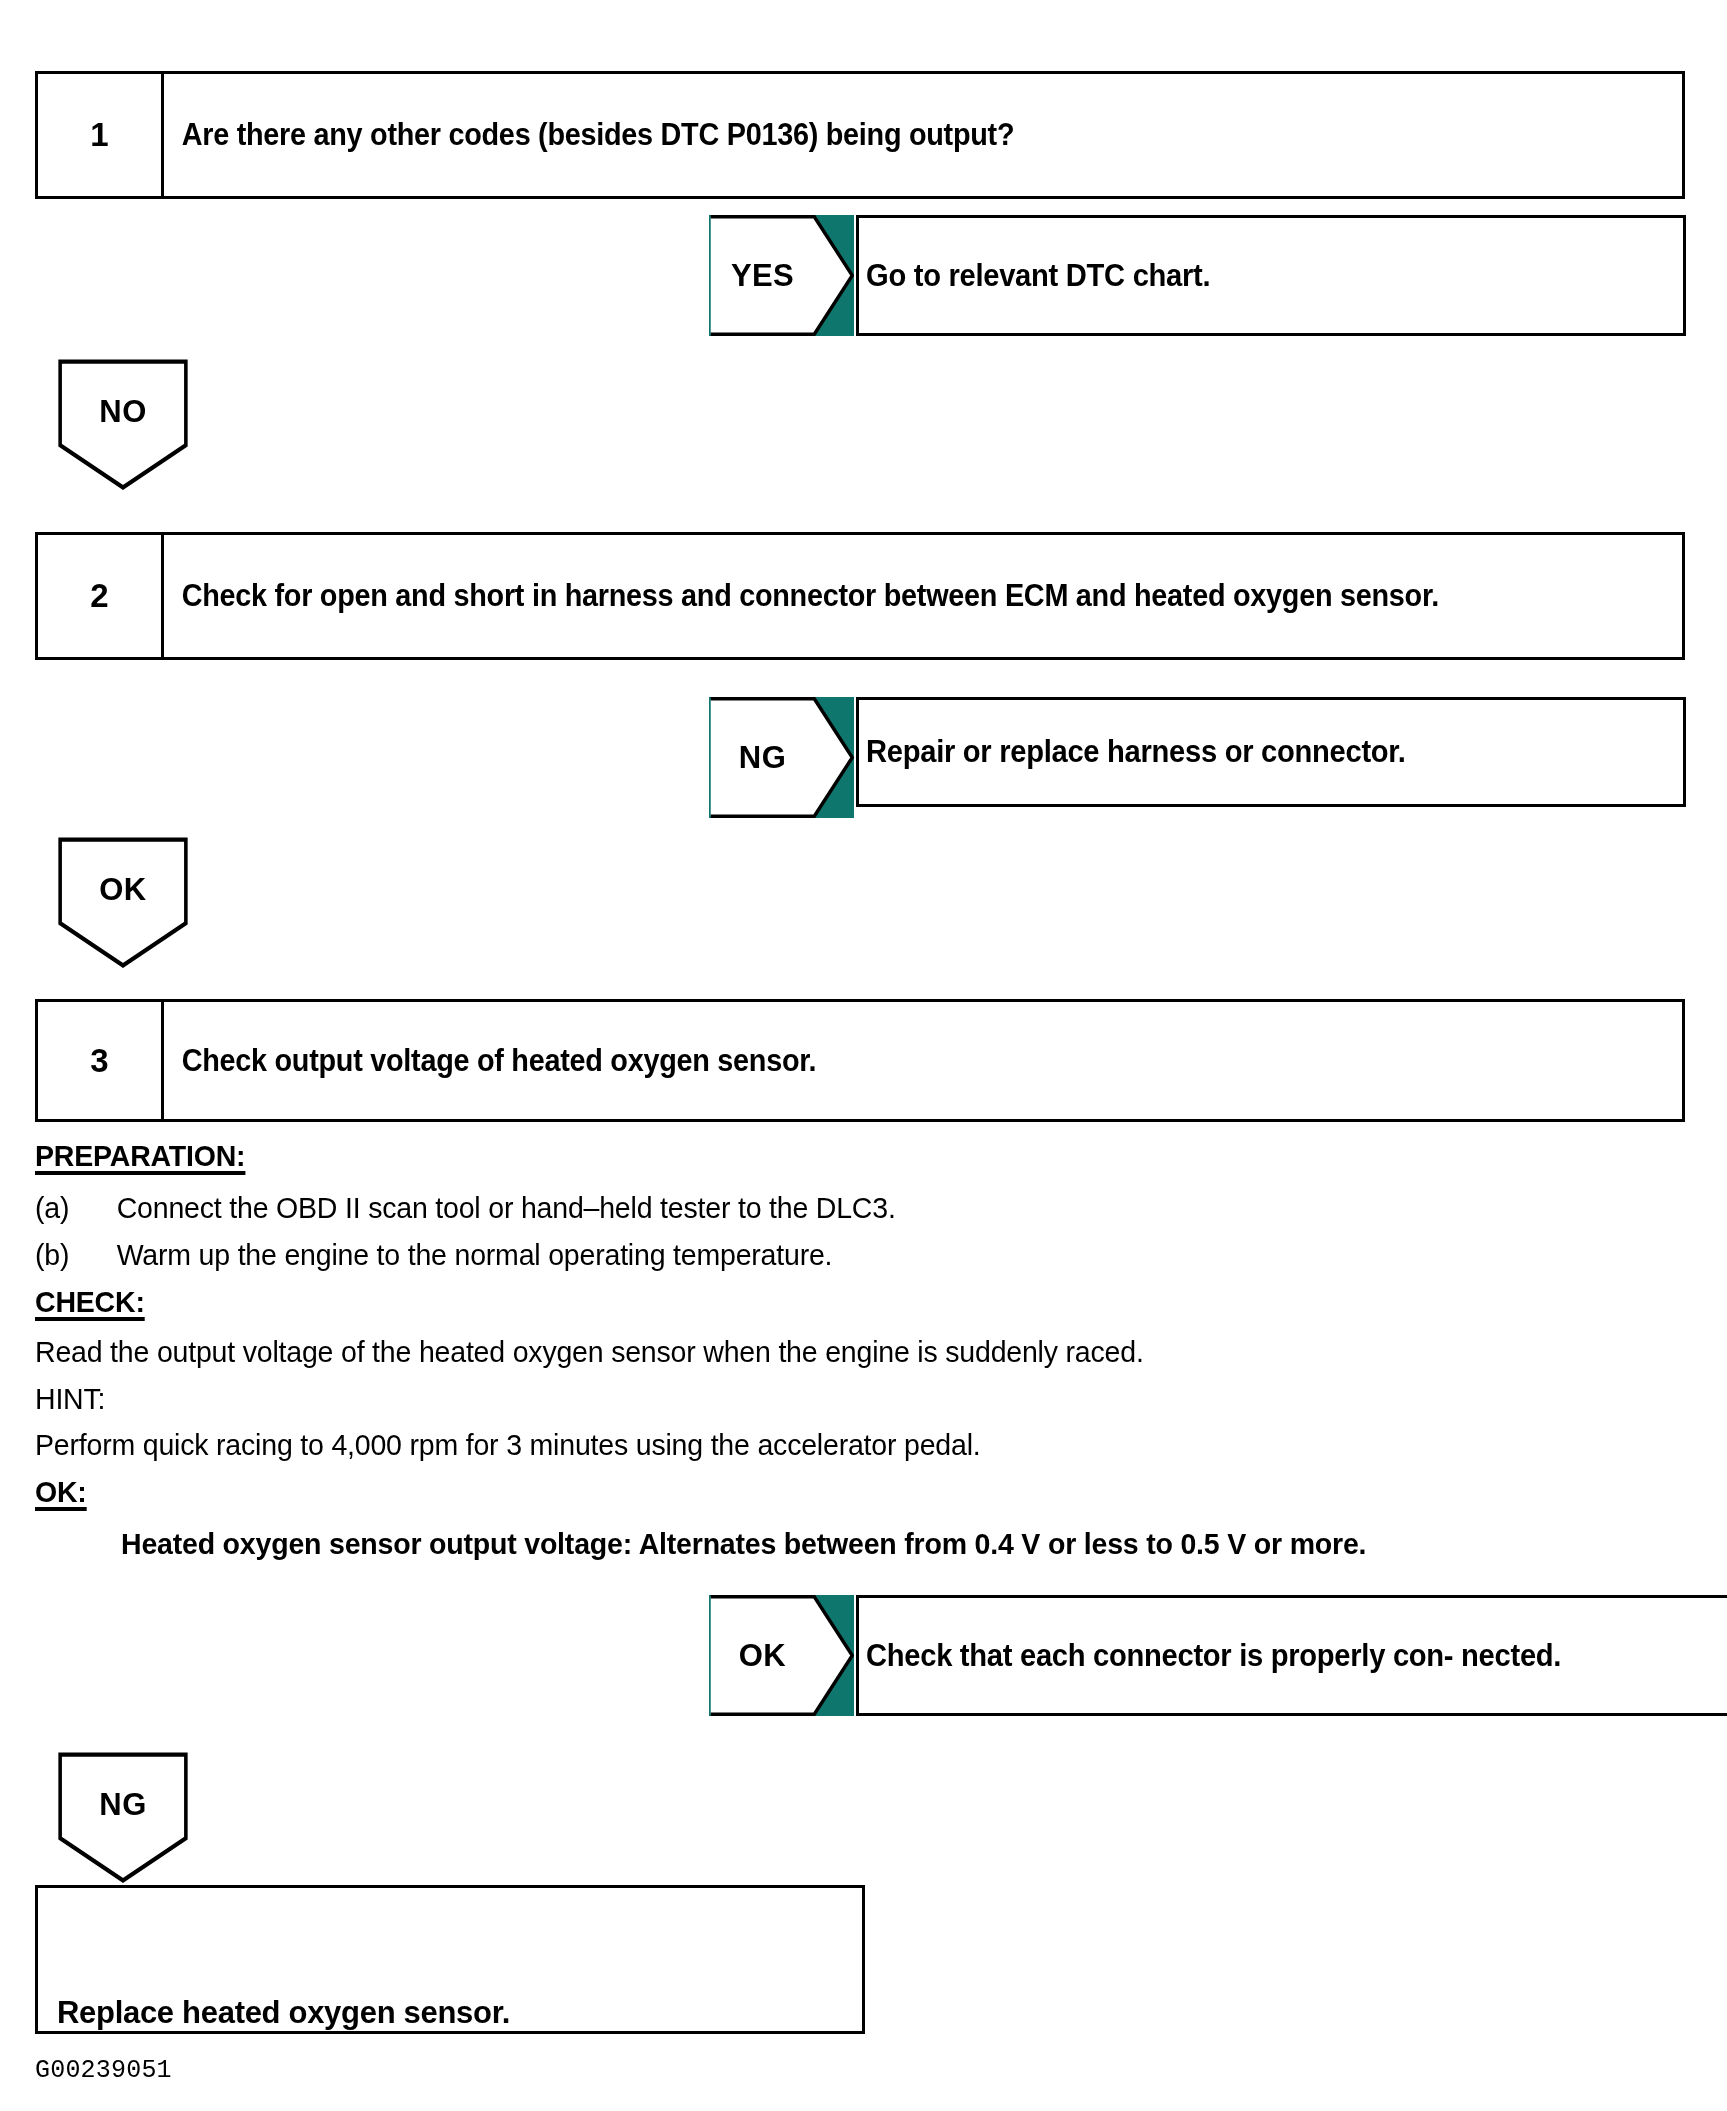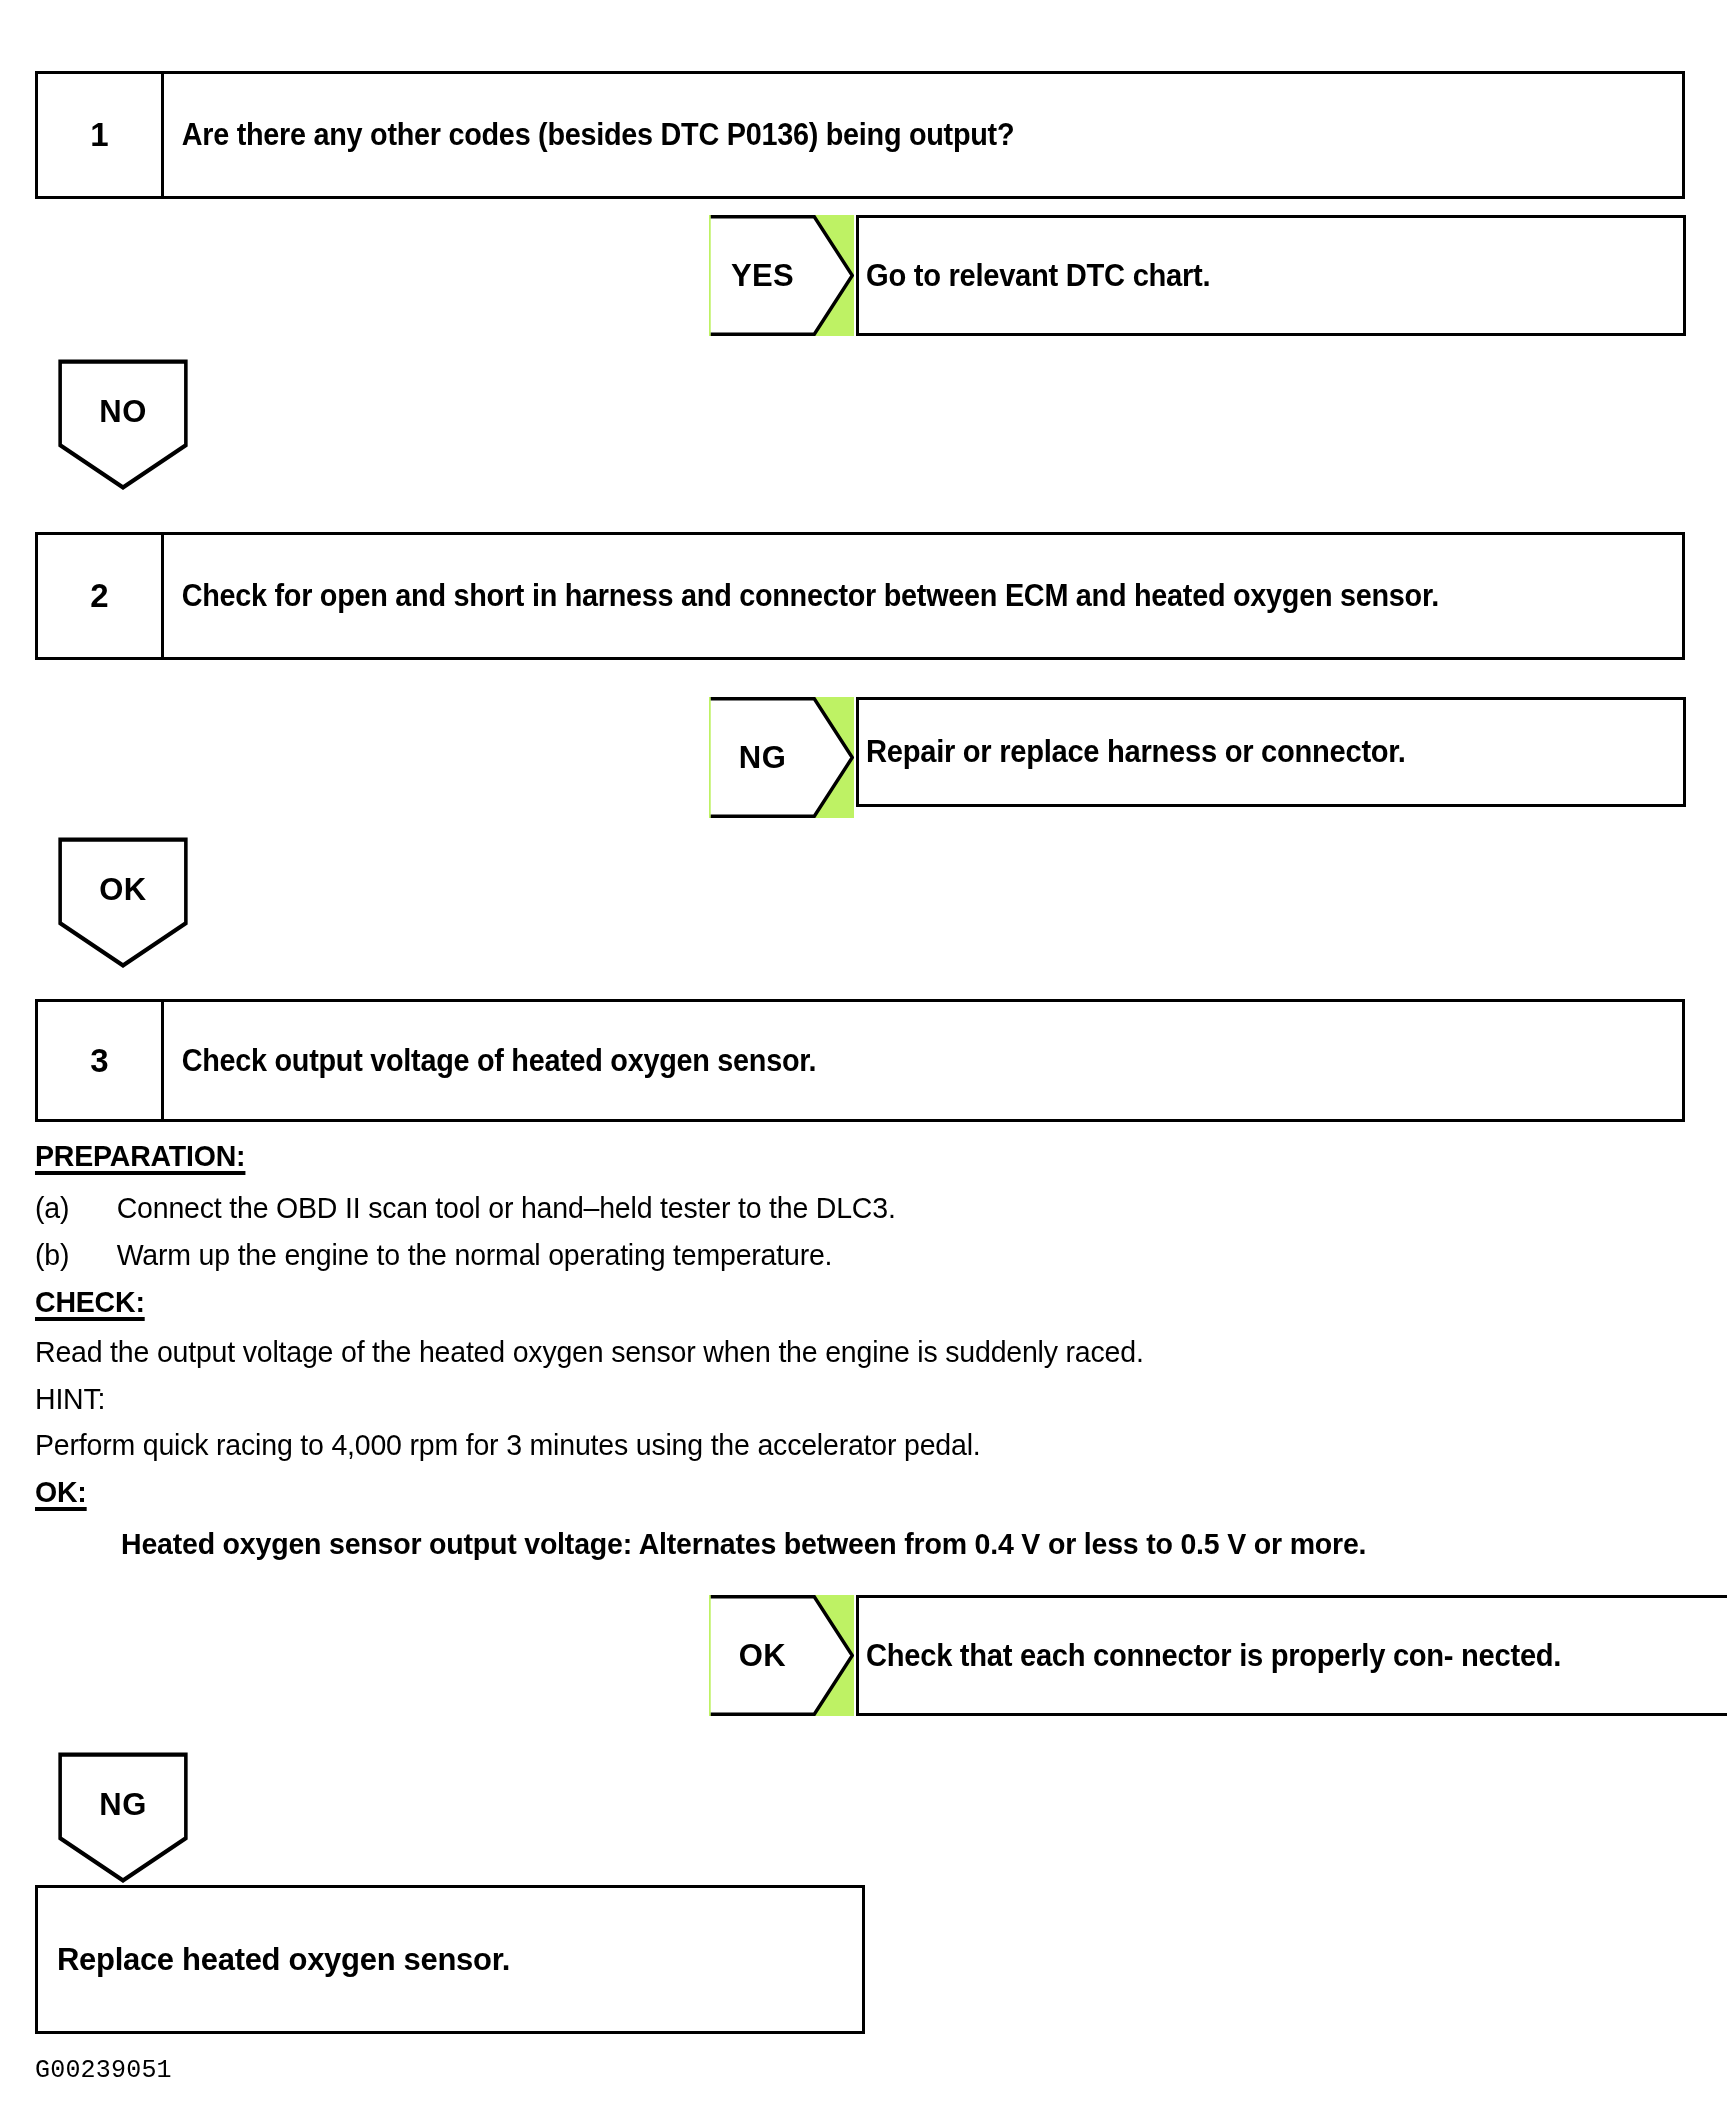--- a/index.html
+++ b/index.html
@@ -48,21 +48,21 @@
     line-height: 1.22;
     letter-spacing: -0.3px;
     transform: scaleX(0.93);
     transform-origin: left center;
   }
 
   
   .branch-tag {
     position: absolute;
     box-sizing: border-box;
-    background: #bef264;
+    background: #0f766e;
   }
   .branch-tag .tag-svg {
     position: absolute;
     inset: 0;
     width: 100%;
     height: 100%;
     display: block;
   }
   .branch-tag .tag-label {
     position: absolute;
@@ -144,21 +144,21 @@
     width: 86px;
   }
 
   
   .terminal-box {
     position: absolute;
     box-sizing: border-box;
     border: 3.5px solid #000;
     background: #fff;
     display: flex;
-    align-items: center;
+    align-items: flex-end;
     padding: 0 19px;
     font-weight: bold;
     font-size: 31px;
     letter-spacing: -0.3px;
   }
 
   
   .footer-code {
     position: absolute;
     font-size: 25px;

